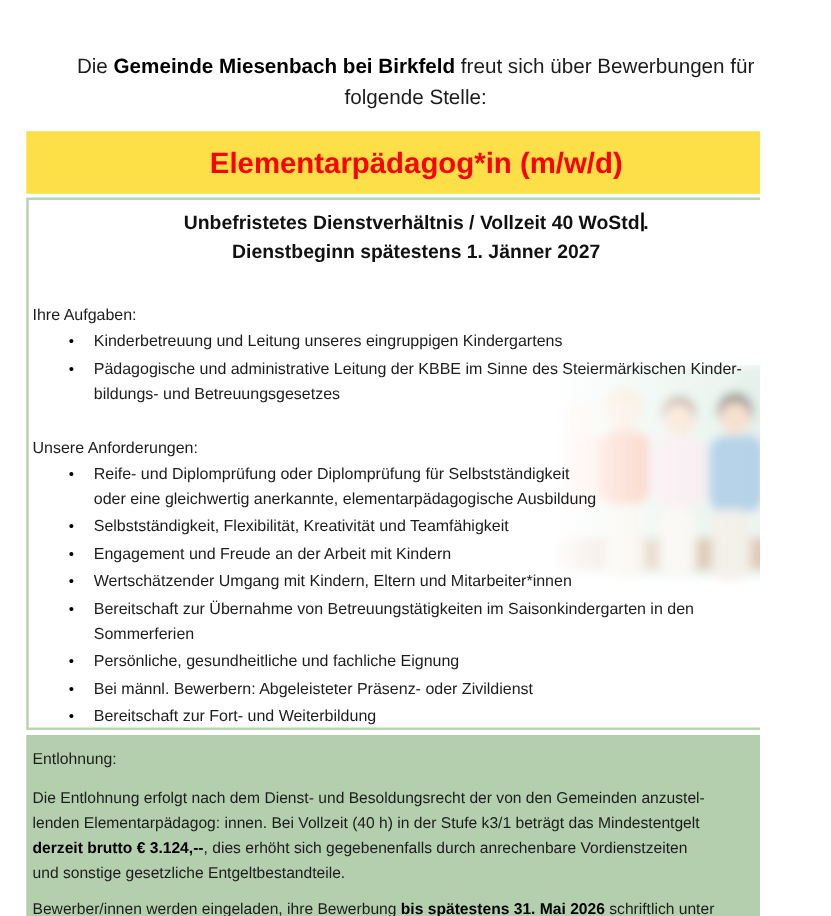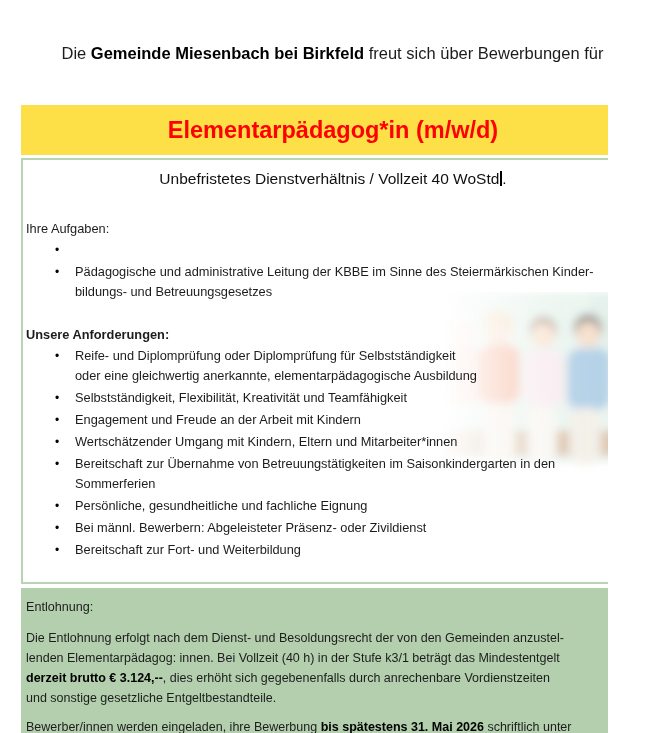--- a/index.html
+++ b/index.html
@@ -12,44 +12,44 @@
          font-size:16.5px;line-height:25px;color:#1c1c1c;}
   .intro b{color:#000;}
   
   .box{position:absolute;left:21px;top:105px;width:624px;}
   .title-band{height:50px;background:#fde047;display:flex;align-items:center;justify-content:center;}
   .title-band h1{margin:0;font-size:23.5px;font-weight:bold;color:#ff0000;letter-spacing:0px;}
   .body-box{box-sizing:border-box;margin-top:3px;height:426px;background:#fff;
             border:2px solid #b9d4b3;position:relative;overflow:visible;}
   .body-box > .txt{position:relative;z-index:2;}
   .photo-wrap{position:absolute;z-index:1;left:417px;top:132px;width:246px;height:200px;pointer-events:none;}
-  .subtitle{text-align:center;font-weight:normal;font-size:15.5px;line-height:23px;color:#111;}
+  .subtitle{text-align:center;font-weight:bold;font-size:15.5px;line-height:23px;color:#111;}
   .subtitle.first{margin-top:7px;}
   .caret{display:inline-block;width:2px;height:15px;background:#000;vertical-align:-2px;margin:0 0 0 1px;}
   .section-heading{font-size:12.8px;line-height:20px;margin:0 0 0 3px;}
   .sh1{margin-top:29px;}
-  .sh2{margin-top:23px;font-weight:bold;}
+  .sh2{margin-top:23px;}
   ul.blist{list-style:none;margin:1px 0 0 0;padding:0 0 0 32px;}
   ul.blist li{display:flex;margin:0 0 2px 0;}
   .marker{width:20px;flex:0 0 20px;font-size:12px;line-height:20px;color:#000;}
   .item-text{font-size:12.8px;line-height:20px;}
   .item-text .line{display:block;white-space:nowrap;}
   
   .footer{margin-top:4px;background:#b4cfae;height:152px;padding:9px 6px 0 5px;box-sizing:border-box;overflow:hidden;}
   .footer .section-heading{margin:0 0 11px 0;font-size:12.6px;}
   .fline{font-size:12.5px;line-height:20px;white-space:nowrap;color:#1c1c1c;}
   .fline b{color:#000;}
   .fpara2{margin-top:9px;}
 </style>
 </head>
 <body>
 
 <div class="page">
 
-  <p class="intro"><span>Die </span><b>Gemeinde Miesenbach bei Birkfeld</b><span> freut sich über Bewerbungen für</span><br></p>
+  <p class="intro"><span>Die </span><b>Gemeinde Miesenbach bei Birkfeld</b><span> freut sich über Bewerbungen für</span><br><span>folgende Stelle:</span></p>
 
   <div class="box">
 
     <div class="title-band">
       <h1>Elementarpädagog*in (m/w/d)</h1>
     </div>
 
     <div class="body-box">
 
       <div class="photo-wrap">
@@ -94,26 +94,30 @@
 
             <rect x="44" y="112" width="30" height="58" rx="10" fill="#efe6d6"></rect>
             <rect x="88" y="114" width="28" height="54" rx="10" fill="#f3efe6"></rect>
             <rect x="130" y="116" width="30" height="56" rx="10" fill="#e8e2d4"></rect>
             <rect x="184" y="132" width="34" height="52" rx="10" fill="#f0e8f0"></rect>
           </g>
         </svg>
       </div>
 
       <div class="txt subtitle first"><span>Unbefristetes Dienstverhältnis / Vollzeit 40 WoStd</span><span class="caret"></span><span>.</span></div>
+      <div class="txt subtitle">Dienstbeginn spätestens 1. Jänner 2027</div>
 
       <div class="txt section-heading sh1">Ihre Aufgaben:</div>
 
       <ul class="blist txt">
         <li>
           <span class="marker">•</span>
+          <span class="item-text">
+              <span class="line">Kinderbetreuung und Leitung unseres eingruppigen Kindergartens</span>
+            </span>
         </li>
         <li>
           <span class="marker">•</span>
           <span class="item-text">
             <span class="line">Pädagogische und administrative Leitung der KBBE im Sinne des Steiermärkischen Kinder-</span>
             <span class="line">bildungs- und Betreuungsgesetzes</span>
           </span>
         </li>
       </ul>
 

